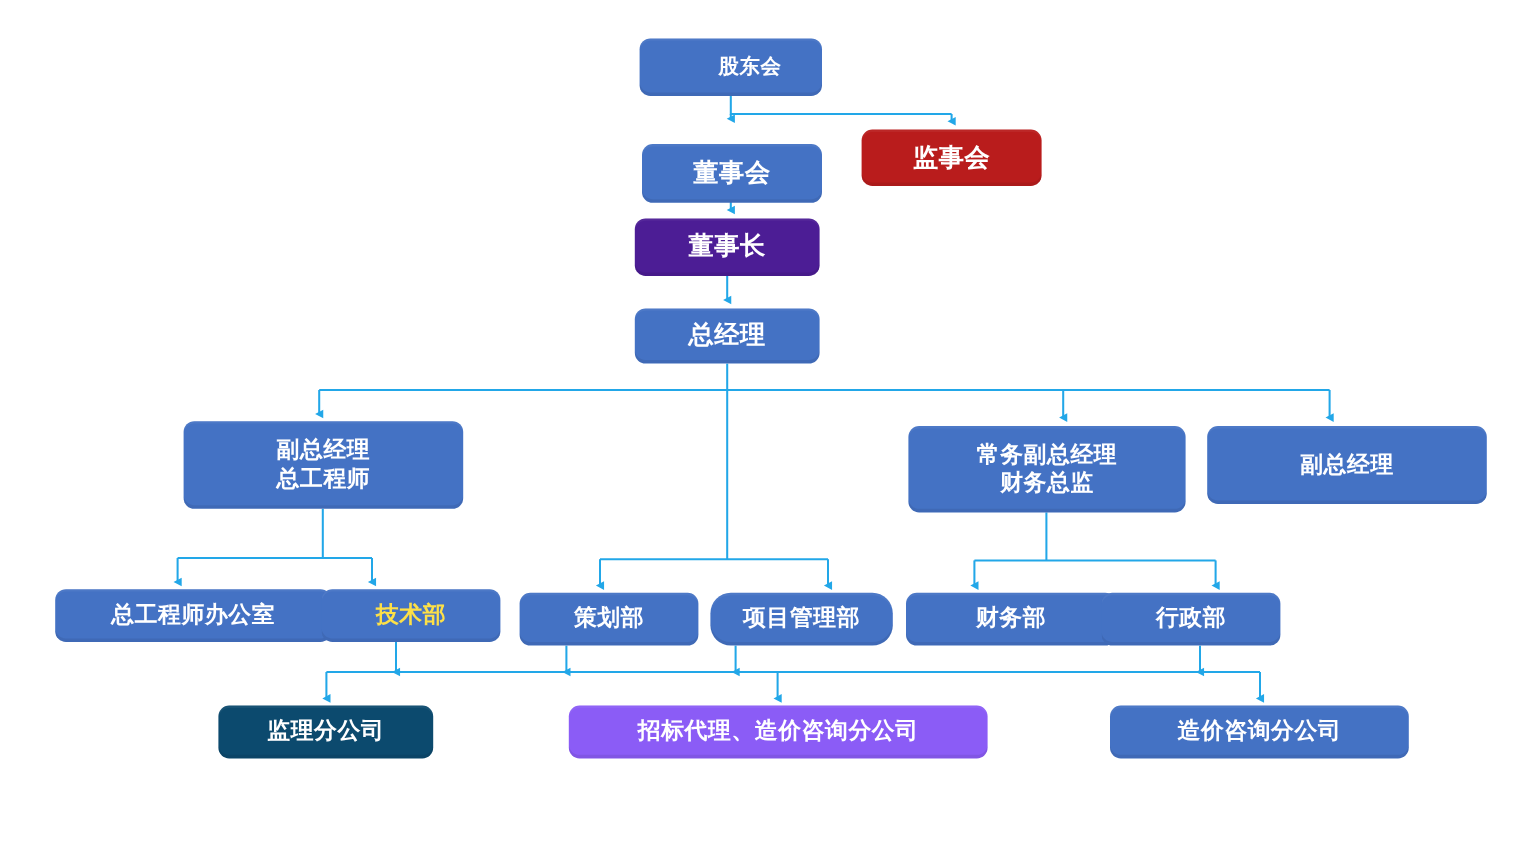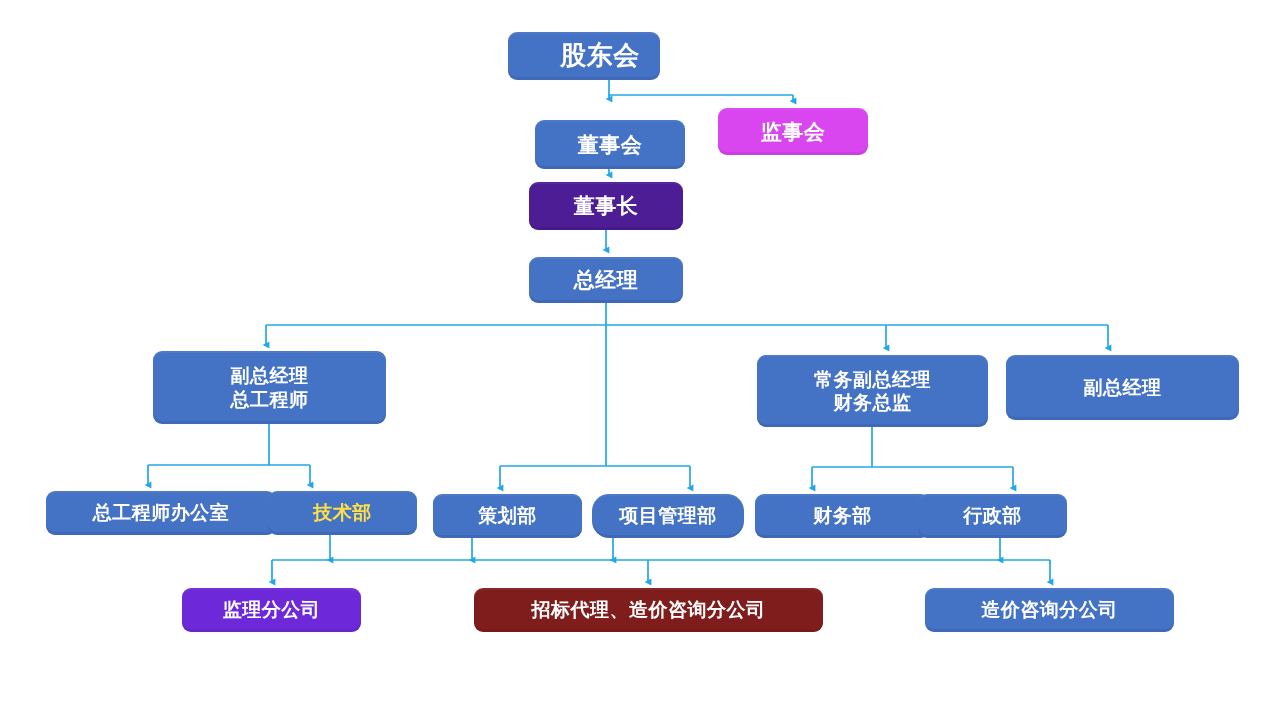--- a/index.html
+++ b/index.html
@@ -121,34 +121,34 @@
         <path d="M272,560 L1050,560"></path>
         <path d="M272,560 L272,582" marker-end="url(#arrow)"></path>
         <path d="M648,560 L648,582" marker-end="url(#arrow)"></path>
         <path d="M1050,560 L1050,582" marker-end="url(#arrow)"></path>
       </g>
 
     </g>
   </svg>
 
   <div id="node-layer">
-      <div class="node" style="left: 508px; top: 32px; width: 152px; height: 48px; font-size: 26px; background: rgb(68, 114, 196); color: rgb(255, 255, 255); padding-left: 32px;"><span class="node-label">股东会</span></div>
+      <div class="node" style="left: 533px; top: 32px; width: 152px; height: 48px; font-size: 17px; background: rgb(68, 114, 196); color: rgb(255, 255, 255); padding-left: 32px;"><span class="node-label">股东会</span></div>
       <div class="node" style="left: 535px; top: 120px; width: 150px; height: 49px; font-size: 21px; background: rgb(68, 114, 196); color: rgb(255, 255, 255);"><span class="node-label">董事会</span></div>
-      <div class="node" style="left: 718px; top: 108px; width: 150px; height: 47px; font-size: 21px; background: #d946ef; color: rgb(255, 255, 255);"><span class="node-label">监事会</span></div>
+      <div class="node" style="left: 718px; top: 108px; width: 150px; height: 47px; font-size: 21px; background: #b91c1c; color: rgb(255, 255, 255);"><span class="node-label">监事会</span></div>
       <div class="node" style="left: 529px; top: 182px; width: 154px; height: 48px; font-size: 21px; background: #4c1d95; color: rgb(255, 255, 255);"><span class="node-label">董事长</span></div>
       <div class="node" style="left: 529px; top: 257px; width: 154px; height: 46px; font-size: 21px; background: rgb(68, 114, 196); color: rgb(255, 255, 255);"><span class="node-label">总经理</span></div>
       <div class="node" style="left: 153px; top: 351px; width: 233px; height: 73px; font-size: 19px; background: rgb(68, 114, 196); color: rgb(255, 255, 255);"><span class="node-label">副总经理
 总工程师</span></div>
       <div class="node" style="left: 757px; top: 355px; width: 231px; height: 72px; font-size: 19px; background: rgb(68, 114, 196); color: rgb(255, 255, 255);"><span class="node-label">常务副总经理
 财务总监</span></div>
       <div class="node" style="left: 1006px; top: 355px; width: 233px; height: 65px; font-size: 19px; background: rgb(68, 114, 196); color: rgb(255, 255, 255);"><span class="node-label">副总经理</span></div>
       <div class="node" style="left: 46px; top: 491px; width: 230px; height: 44px; font-size: 19px; background: rgb(68, 114, 196); color: rgb(255, 255, 255);"><span class="node-label">总工程师办公室</span></div>
       <div class="node" style="left: 268px; top: 491px; width: 149px; height: 44px; font-size: 19px; background: rgb(68, 114, 196); color: #fde047;"><span class="node-label">技术部</span></div>
       <div class="node" style="left: 433px; top: 494px; width: 149px; height: 44px; font-size: 19px; background: rgb(68, 114, 196); color: rgb(255, 255, 255);"><span class="node-label">策划部</span></div>
       <div class="node" style="left: 592px; top: 494px; width: 152px; height: 44px; font-size: 19px; background: rgb(68, 114, 196); color: rgb(255, 255, 255); border-radius: 17px;"><span class="node-label">项目管理部</span></div>
       <div class="node" style="left: 755px; top: 494px; width: 175px; height: 44px; font-size: 19px; background: rgb(68, 114, 196); color: #ffffff;"><span class="node-label">财务部</span></div>
       <div class="node" style="left: 918px; top: 494px; width: 149px; height: 44px; font-size: 19px; background: rgb(68, 114, 196); color: rgb(255, 255, 255);"><span class="node-label">行政部</span></div>
-      <div class="node" style="left: 182px; top: 588px; width: 179px; height: 44px; font-size: 19px; background: #6d28d9; color: rgb(255, 255, 255);"><span class="node-label">监理分公司</span></div>
-      <div class="node" style="left: 474px; top: 588px; width: 349px; height: 44px; font-size: 19px; background: #7f1d1d; color: rgb(255, 255, 255);"><span class="node-label">招标代理、造价咨询分公司</span></div>
+      <div class="node" style="left: 182px; top: 588px; width: 179px; height: 44px; font-size: 19px; background: #0c4a6e; color: rgb(255, 255, 255);"><span class="node-label">监理分公司</span></div>
+      <div class="node" style="left: 474px; top: 588px; width: 349px; height: 44px; font-size: 19px; background: #8b5cf6; color: rgb(255, 255, 255);"><span class="node-label">招标代理、造价咨询分公司</span></div>
       <div class="node" style="left: 925px; top: 588px; width: 249px; height: 44px; font-size: 19px; background: rgb(68, 114, 196); color: rgb(255, 255, 255);"><span class="node-label">造价咨询分公司</span></div>
     </div>
 
 </div>
 
 </body></html>

